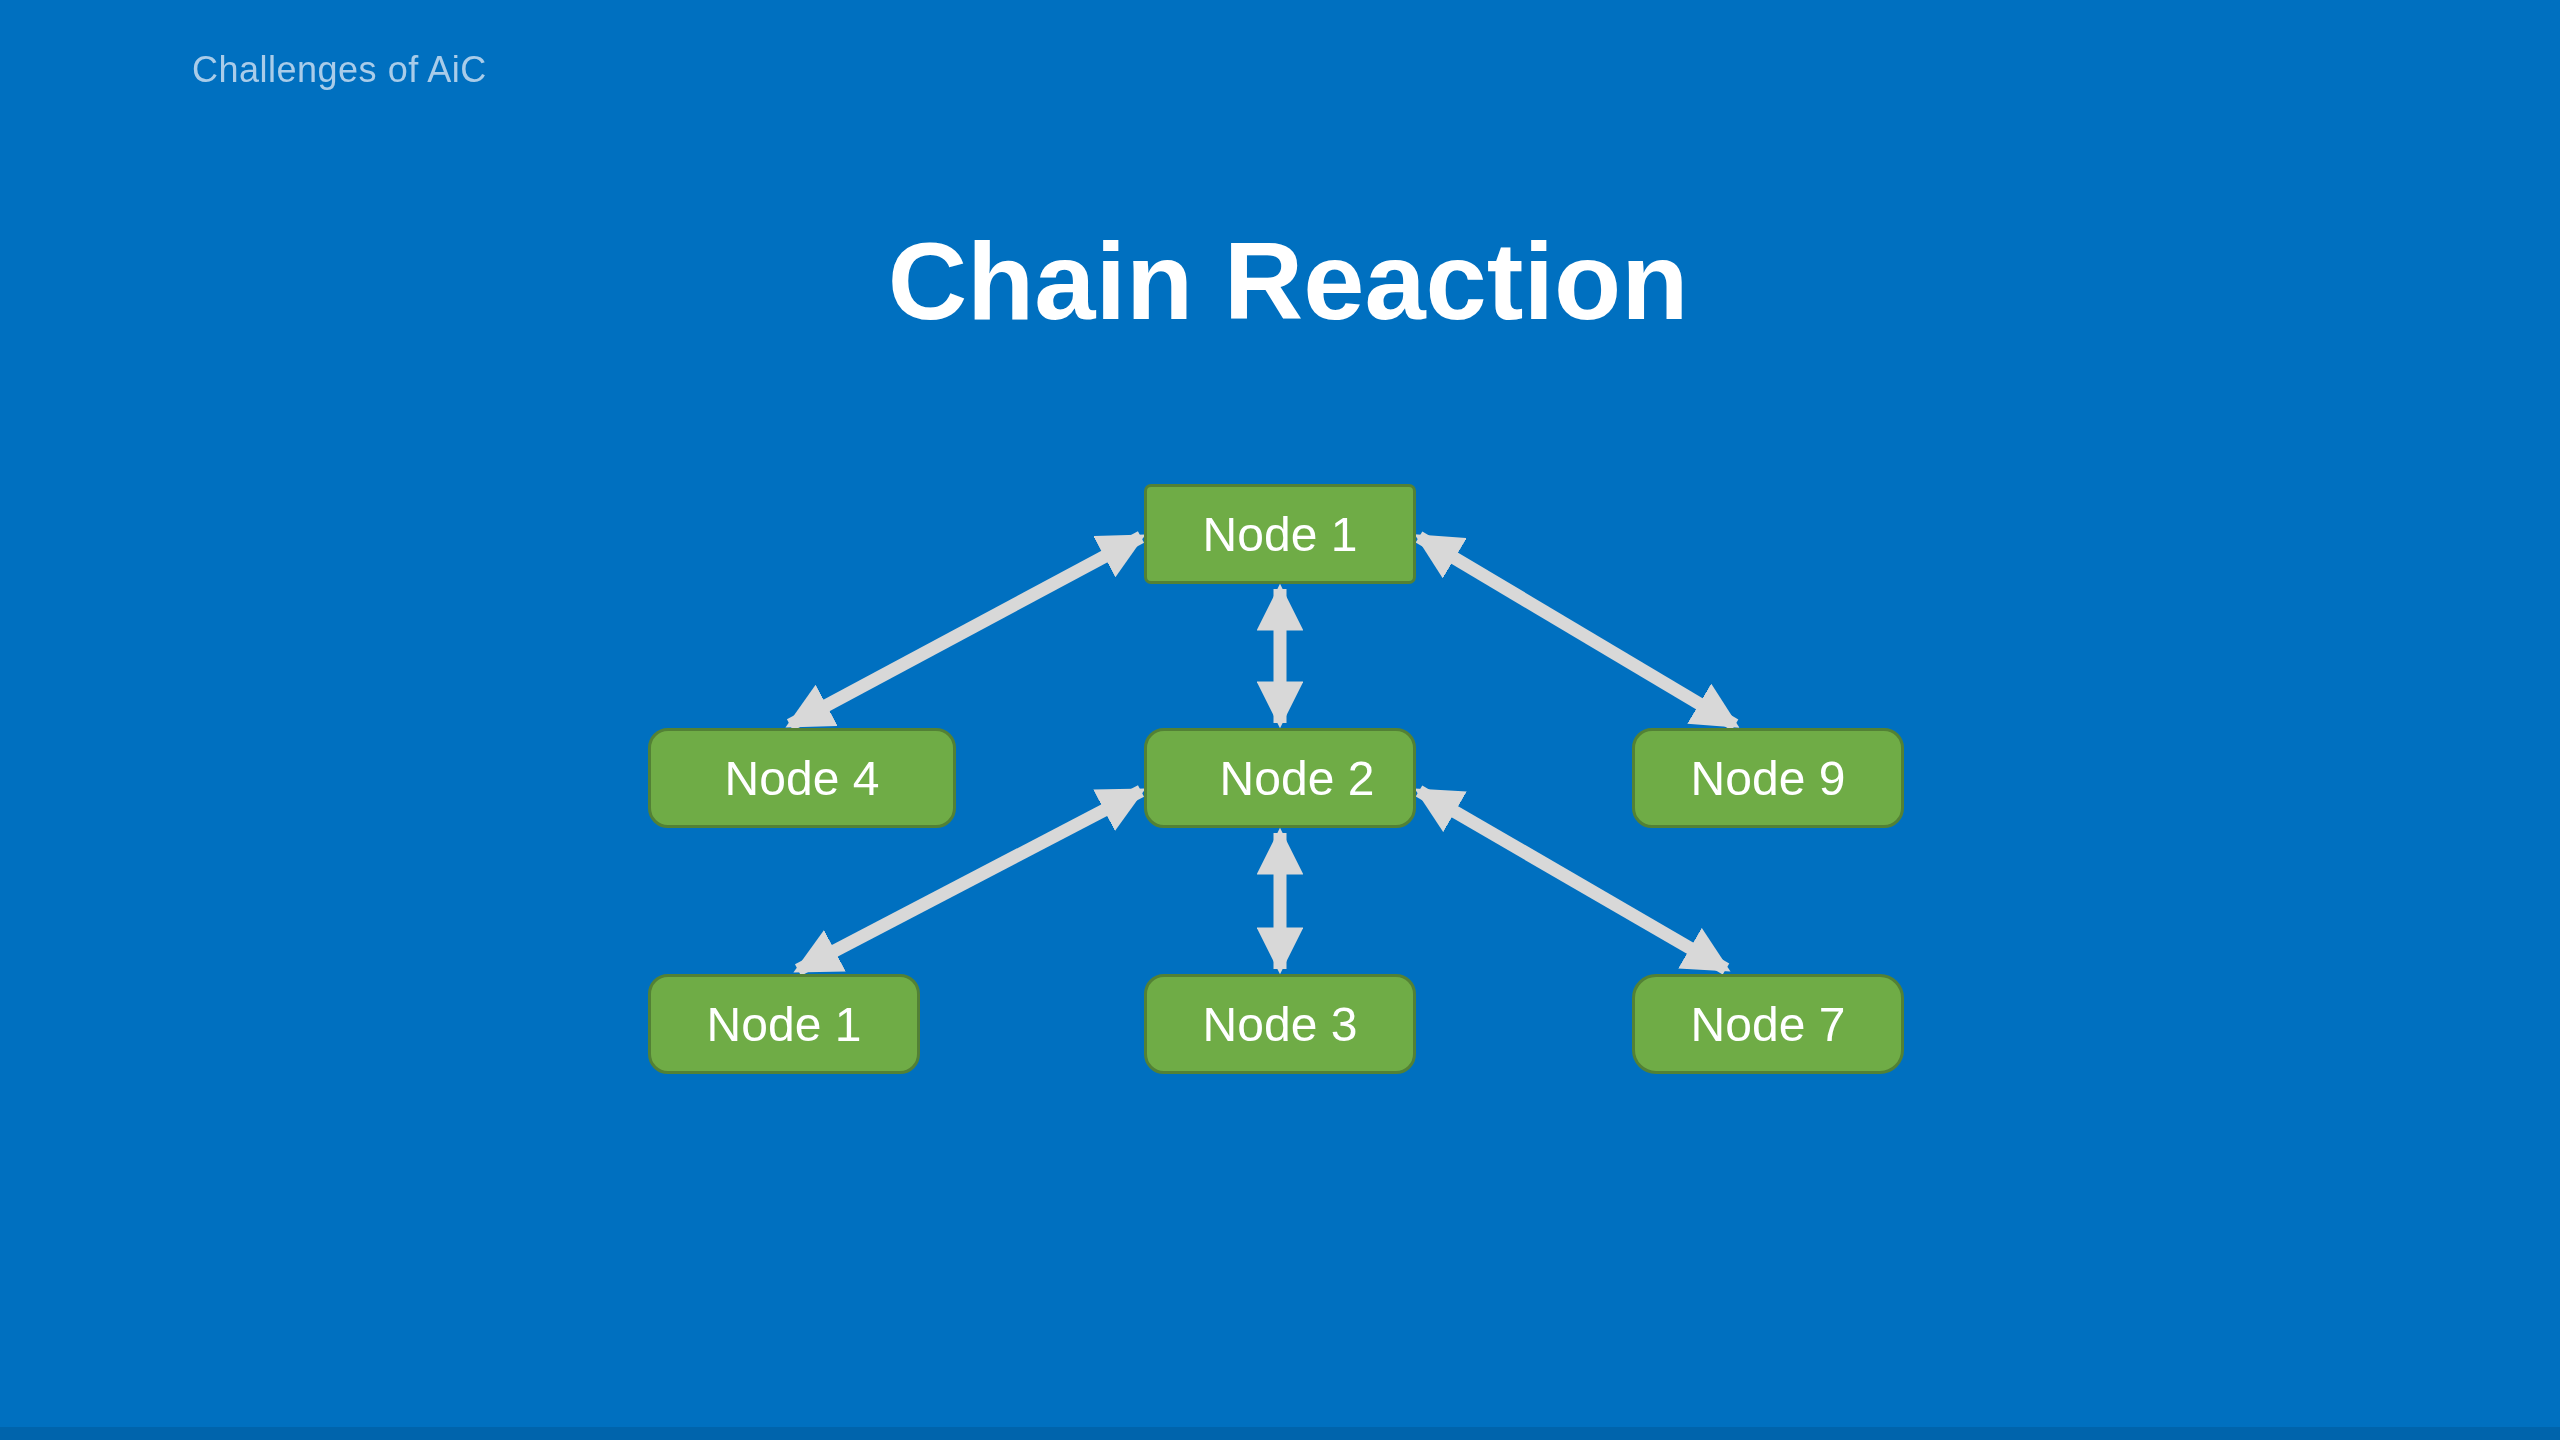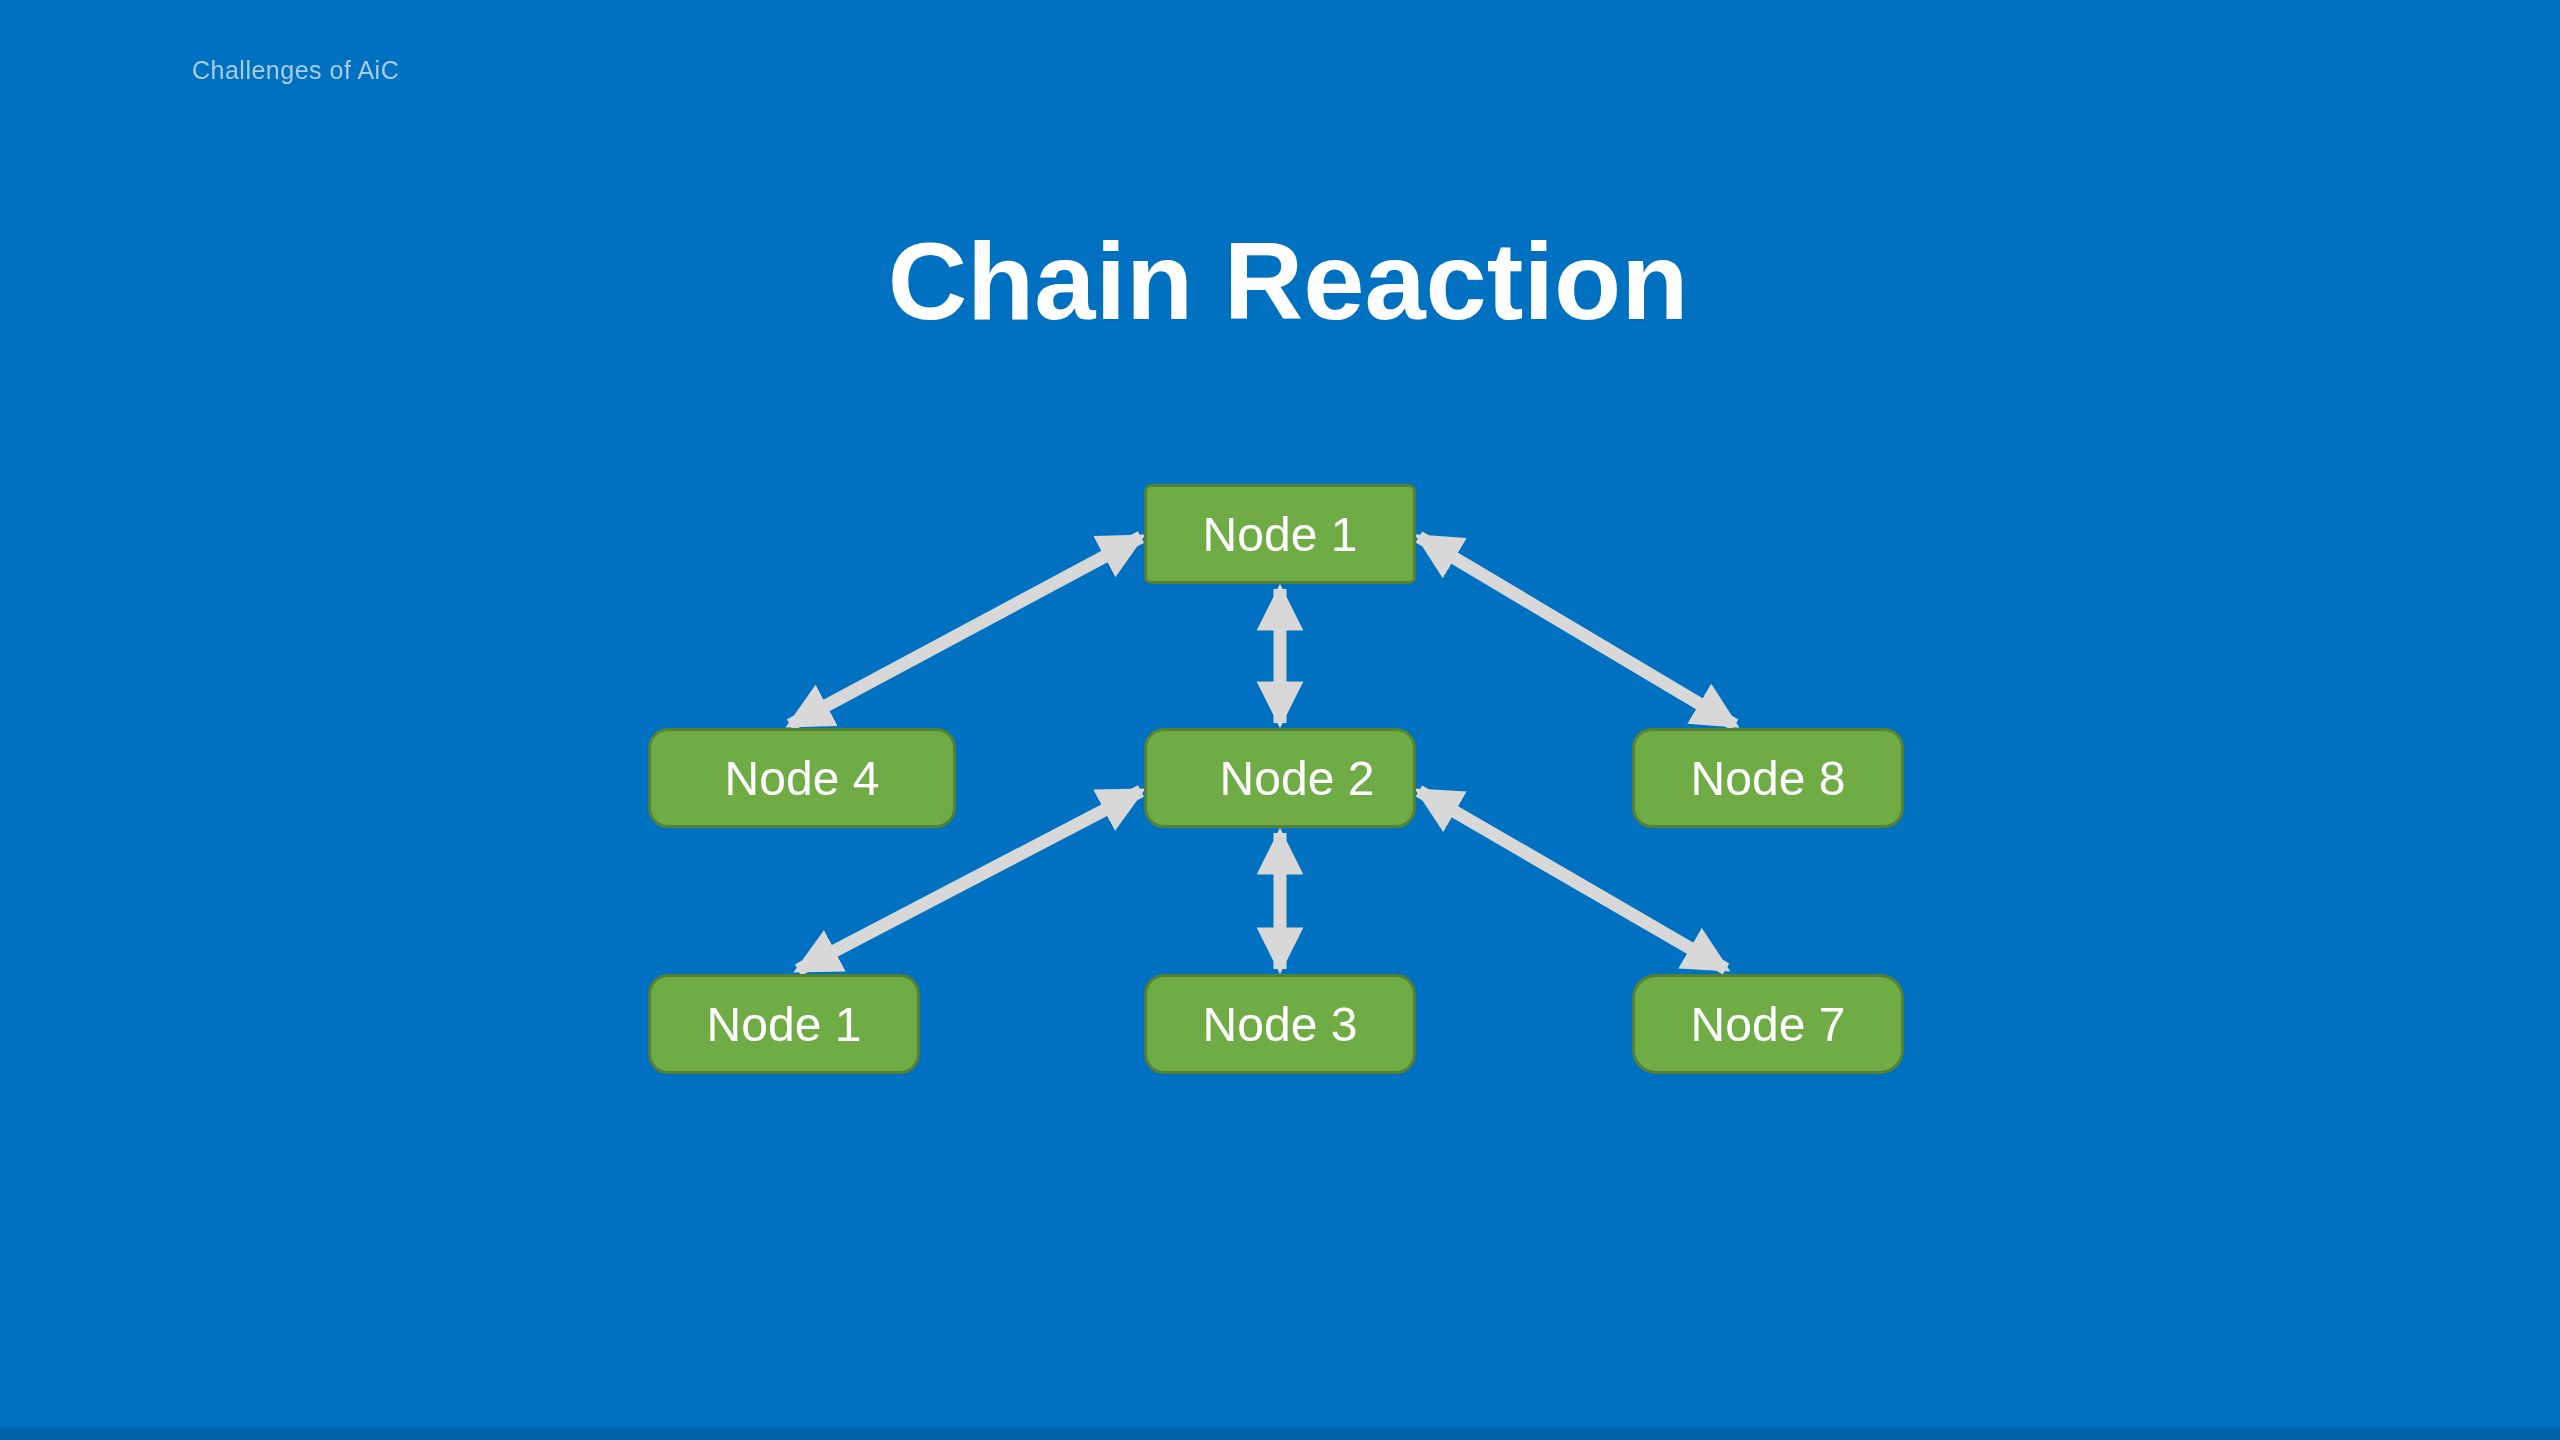--- a/index.html
+++ b/index.html
@@ -10,21 +10,21 @@
   body {
     width: 2560px; height: 1440px;
     position: relative;
     overflow: hidden;
     background: var(--background, #0070C0);
     font-family: "Liberation Sans", sans-serif;
   }
   .header-label {
     position: absolute;
     left: 192px; top: 50px;
-    font-size: 25px;
+    font-size: 36px;
     line-height: 40px;
     color: var(--header-text, #A9CCE9);
     letter-spacing: 0.5px;
   }
   .slide-title {
     position: absolute;
     left: 16px; right: 0; top: 142px;
     text-align: center;
     font-size: 110px;
     line-height: 130px;
@@ -79,19 +79,19 @@
     <line x1="1419" y1="537" x2="1735" y2="725" class="edge" marker-start="url(#arrowhead)" marker-end="url(#arrowhead)"></line>
     <line x1="1141" y1="791" x2="798" y2="970" class="edge" marker-start="url(#arrowhead)" marker-end="url(#arrowhead)"></line>
     <line x1="1280" y1="833" x2="1280" y2="969" class="edge" marker-start="url(#arrowhead)" marker-end="url(#arrowhead)"></line>
     <line x1="1419" y1="791" x2="1726" y2="969" class="edge" marker-start="url(#arrowhead)" marker-end="url(#arrowhead)"></line>
   </svg>
 
 <div class="nodes-layer">
     <div class="node" style="left: 1144px; top: 484px; width: 272px; height: 100px; border-radius: 7px;">Node 1</div>
     <div class="node" style="left: 648px; top: 728px; width: 308px; height: 100px;">Node 4</div>
     <div class="node" style="left: 1144px; top: 728px; width: 272px; height: 100px; padding-left: 34px;">Node 2</div>
-    <div class="node" style="left: 1632px; top: 728px; width: 272px; height: 100px;">Node 8</div>
+    <div class="node" style="left: 1632px; top: 728px; width: 272px; height: 100px;">Node 9</div>
     <div class="node" style="left: 648px; top: 974px; width: 272px; height: 100px;">Node 1</div>
     <div class="node" style="left: 1144px; top: 974px; width: 272px; height: 100px;">Node 3</div>
     <div class="node" style="left: 1632px; top: 974px; width: 272px; height: 100px; border-radius: 24px;">Node 7</div>
   </div>
 
 <div class="bottom-strip"></div>
 
 </body></html>

